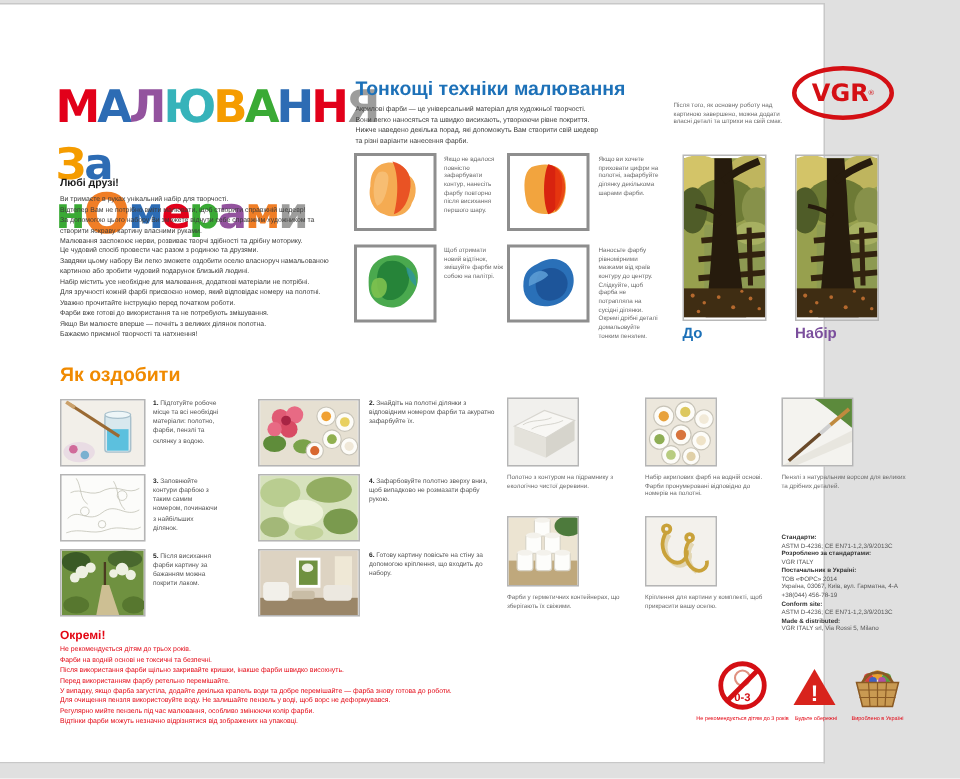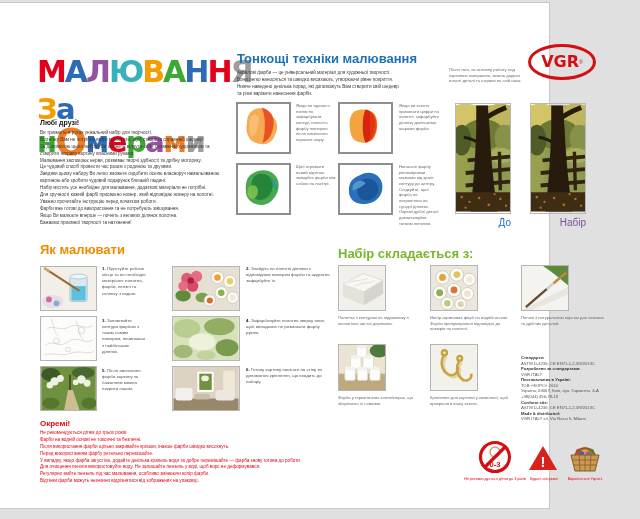--- a/index.html
+++ b/index.html
@@ -20,21 +20,21 @@
   .ph{background:#eee;border:1px solid #b5b5b5;box-sizing:border-box;display:block}
   .frame{border:1px solid #b8b8b8;box-sizing:border-box;display:block}
   .steptext{font-size:4.4px;line-height:1.4;color:#555}
   .stepnum{font-weight:bold;color:#222}
   .cap{font-size:4.2px;line-height:1.35;color:#6b6b6b}
   .std{font-size:4.2px;line-height:1.33;color:#555}
   .std .b{font-weight:bold;color:#333}
   .warnhead{font-size:8px;font-weight:bold;color:#e30613}
   .warnline{font-size:4.6px;line-height:1.5;color:#e30613}
   .iconcap{font-size:3.7px;color:#e30613;text-align:center;line-height:1.25}
-  .balabel{font-size:10px;font-weight:normal;text-align:right}
+  .balabel{font-size:10px;font-weight:bold;text-align:left}
   .vgr{width:62px;height:30px;border:3px solid #d40f14;border-radius:50%/50%;display:flex;align-items:center;justify-content:center}
   .vgrtxt{color:#d40f14;font-weight:bold;font-size:16px;font-family:"DejaVu Sans",sans-serif;letter-spacing:0;line-height:1}
   .vgreg{color:#d40f14;font-size:5px;vertical-align:8px}
 </style>
 </head>
 <body>
 
 <div class="sheet">
 
   <div class="a bigtitle l1" style="left:37px;top:54px;width:200px">
@@ -150,21 +150,21 @@
 
   <svg class="a frame" style="left:455px;top:100px" width="56" height="111">
       <use href="#tree"></use>
     </svg>
   <svg class="a frame" style="left:530px;top:100px" width="56" height="111">
       <use href="#tree"></use>
     </svg>
   <div class="a balabel" style="left:455px;top:214px;width:56px;color:#1d71b8">До</div>
   <div class="a balabel" style="left:530px;top:214px;width:56px;color:#7b4f9d">Набір</div>
 
-  <div class="a h-orange" style="left:40px;top:239px">Як малювати</div>
+  <div class="a h-orange" style="left:40px;top:239px">Як оздобити</div>
 
   <svg class="a ph" style="left:40px;top:263px" width="57" height="45" viewBox="0 0 57 45">
     <rect width="57" height="45" fill="#f2efe9"></rect>
     <ellipse cx="12" cy="36" rx="11" ry="7" fill="#e9dce4"></ellipse>
     <circle cx="8" cy="34" r="3" fill="#d06a9a"></circle>
       <circle cx="16" cy="38" r="3" fill="#7ab0d0"></circle>
     <rect x="30" y="10" width="18" height="26" rx="2" fill="#d8e8ee" stroke="#a8c0cc"></rect>
     <rect x="31.5" y="20" width="15" height="15" fill="#5cc0de"></rect>
     <ellipse cx="39" cy="10" rx="9" ry="2.5" fill="#eef6f8" stroke="#a8c0cc" stroke-width="0.8"></ellipse>
     <line x1="6" y1="3" x2="40" y2="25" stroke="#9a6a34" stroke-width="2.2"></line>
@@ -259,21 +259,20 @@
     <rect x="27" y="7" width="13" height="17" fill="#6f9140"></rect>
     <ellipse cx="33" cy="12" rx="4" ry="3" fill="#eef0e2"></ellipse>
     <rect x="2" y="22" width="18" height="13" rx="3" fill="#f2f0ea"></rect>
     <rect x="44" y="24" width="20" height="11" rx="3" fill="#ece8e0"></rect>
     <rect x="22" y="28" width="16" height="6" rx="2" fill="#c9bda6"></rect>
   </svg>
   <div class="a steptext" style="left:246px;top:364px;width:86px">
     <span class="stepnum">6.</span> <span>Готову картину повісьте на стіну за допомогою кріплення, що входить до набору.</span>
   </div>
 
-  <div class="a h-green" style="left:338px;top:243px">Набір складається з:</div>
 
   <svg class="a ph" style="left:338px;top:262px" width="48" height="46" viewBox="0 0 48 46">
     <rect width="48" height="46" fill="#f1f0ed"></rect>
     <polygon points="4,19 25,8 46,15 26,27" fill="#f8f7f4" stroke="#d8d6d0" stroke-width="0.8"></polygon>
     <polygon points="4,19 26,27 26,41 4,32" fill="#e4e2db"></polygon>
     <polygon points="26,27 46,15 46,29 26,41" fill="#d6d4cc"></polygon>
     <g stroke="#c9c7bf" stroke-width="0.5" fill="none">
       <path d="M10,18 C16,14 24,16 30,13"></path>
         <path d="M16,21 C22,17 30,19 38,15"></path>
     </g>

